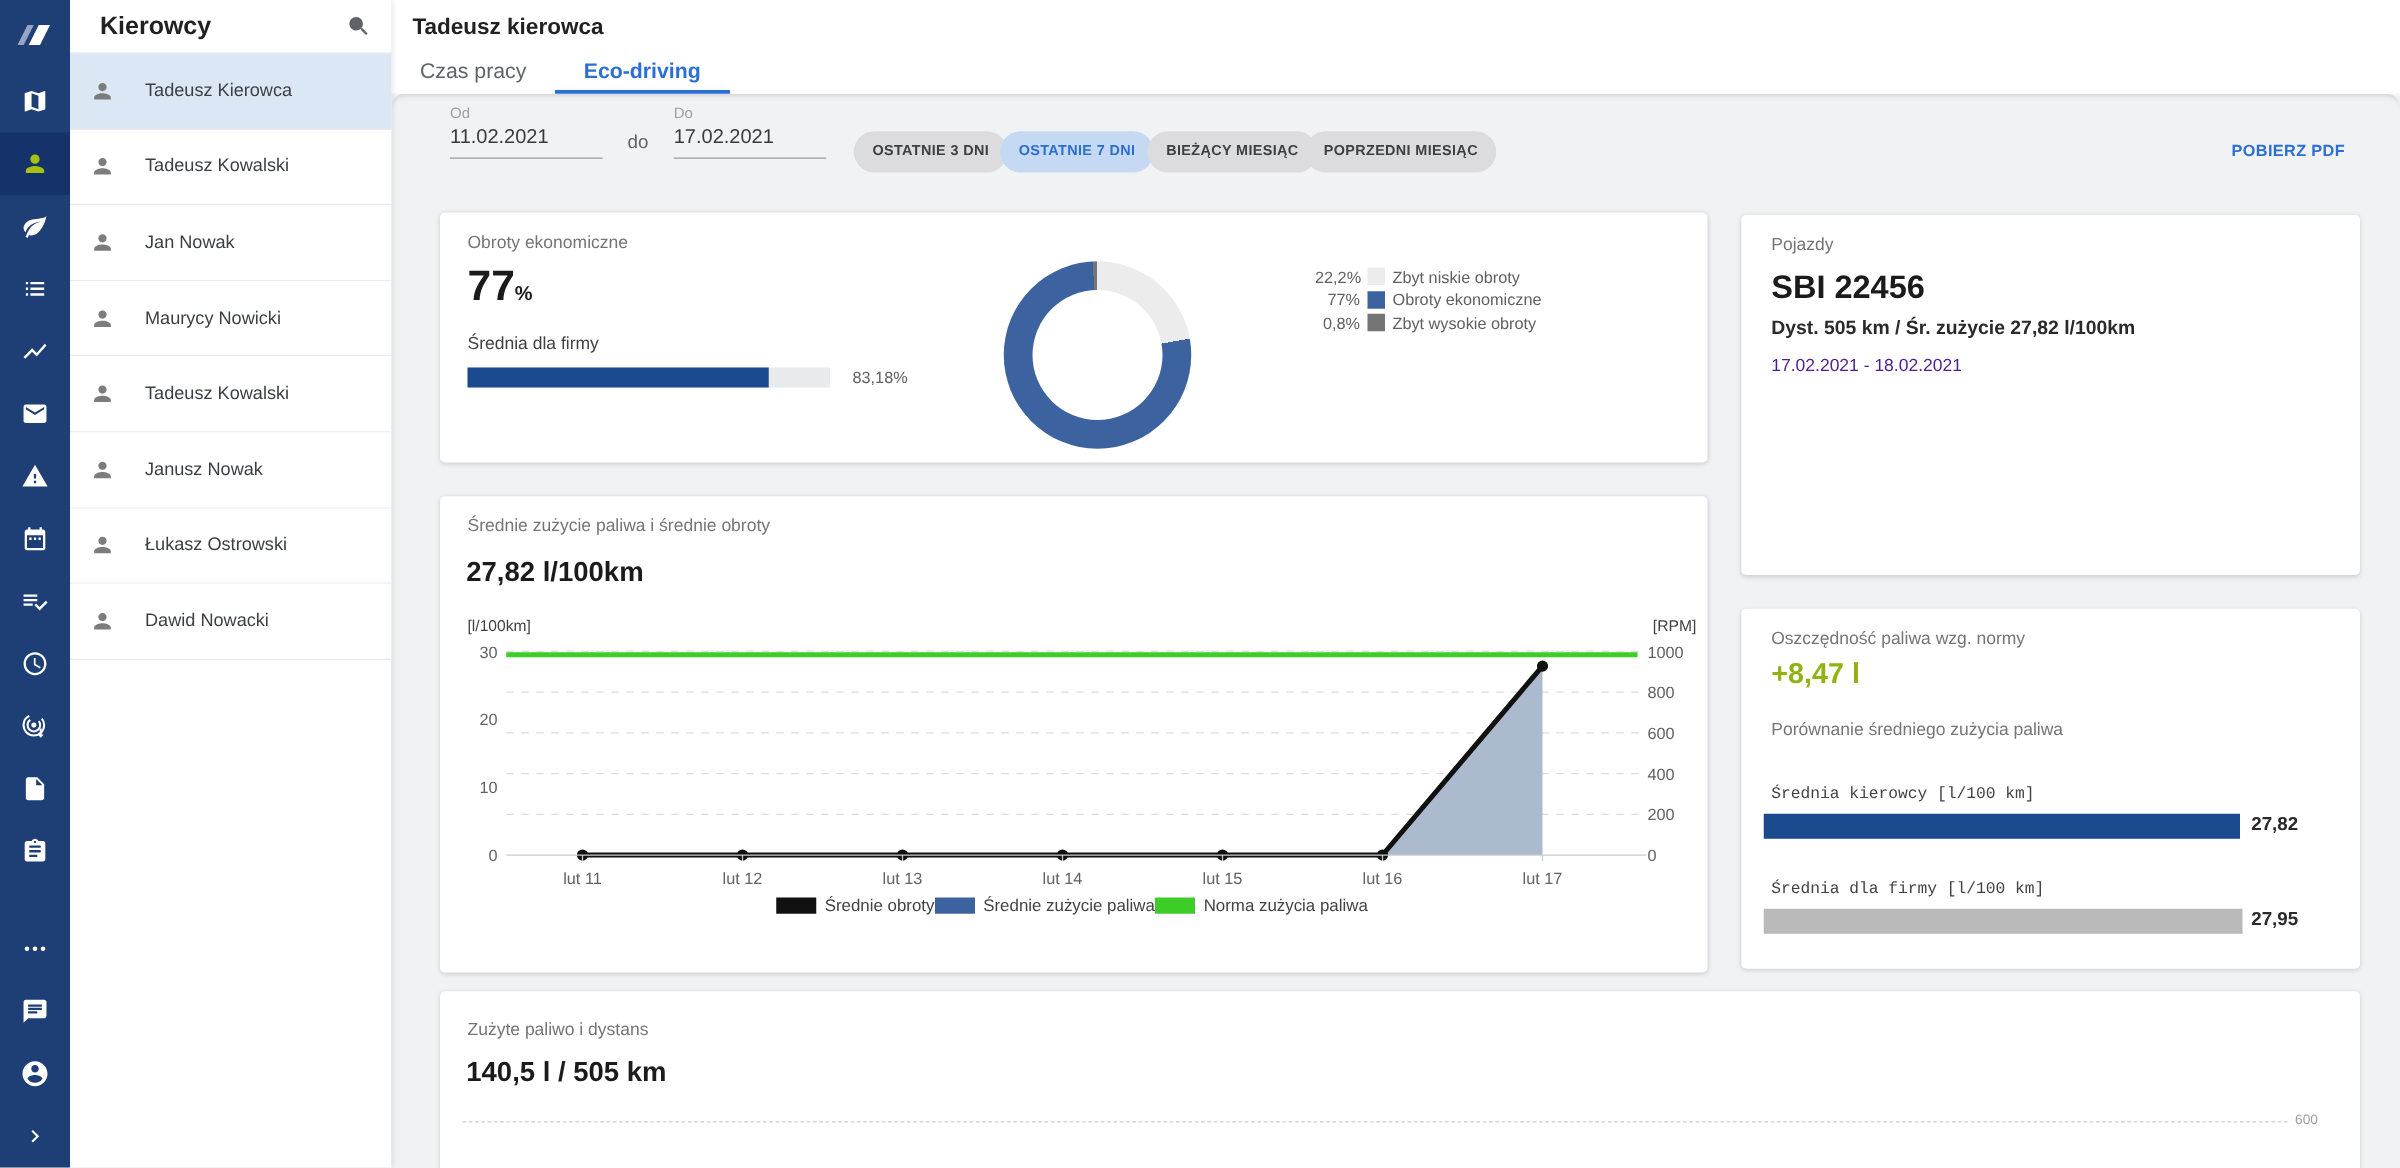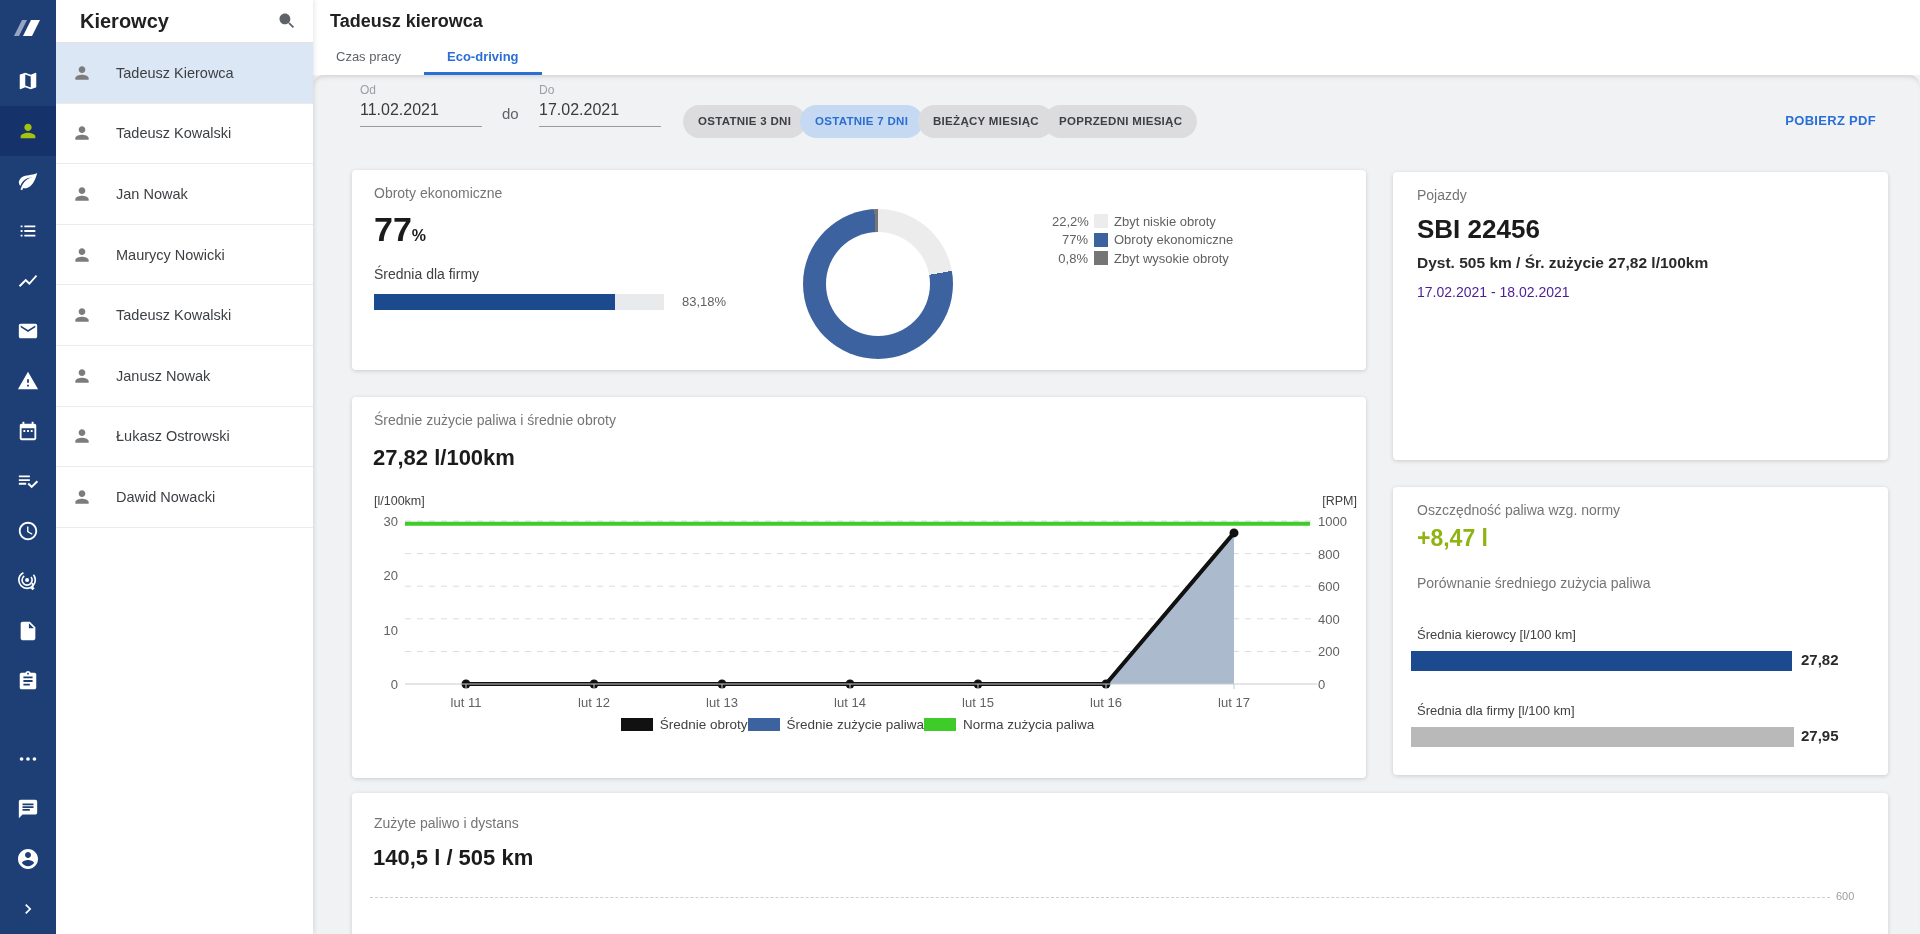--- a/index.html
+++ b/index.html
@@ -25,21 +25,21 @@
   .panel-search{color:#5f6368;cursor:pointer;display:flex;}
   .drow{height:60.6px;display:flex;align-items:center;padding:0 12px 0 16px;border-bottom:1px solid #ebebeb;cursor:pointer;background:#fff;}
   .drow.selected{background:var(--selected-row);}
   .drow-icon{color:#7c7c7c;display:flex;margin-right:24px;}
   .drow-name{font-size:14.5px;color:#3c3f43;}
   
   .content{position:absolute;left:313px;top:0;width:1607px;height:934px;}
   .c-header{position:absolute;left:0;top:0;width:100%;height:75px;background:#fff;z-index:10;}
   .c-title{position:absolute;left:17px;top:11px;font-size:18px;font-weight:bold;color:#212121;}
   .tabs{position:absolute;left:0;bottom:0;display:flex;}
-  .tab{padding:0 23px;height:33px;line-height:30px;font-size:13px;font-weight:500;color:#5f6368;cursor:pointer;border-bottom:3px solid transparent;margin-top:32px;}
+  .tab{padding:0 23px;height:33px;line-height:30px;font-size:17px;font-weight:500;color:#5f6368;cursor:pointer;border-bottom:3px solid transparent;margin-top:32px;}
   .tab.active{color:var(--accent);border-bottom-color:var(--accent);font-weight:600;}
   .c-body{position:absolute;left:0;top:75px;width:1607px;height:859px;background:var(--bg);box-shadow:inset 0 5px 6px -5px rgba(0,0,0,.22);border-radius:11px;}
   
   .datefield{position:absolute;top:8px;width:122px;}
   .datefield .lab{font-size:12px;color:#9aa0a6;}
   .datefield .val{font-size:16px;color:#3a3a3a;padding:4px 0 7px 0;border-bottom:1px solid #9b9b9b;cursor:text;}
   .joiner{position:absolute;left:189px;top:30px;font-size:15px;color:#5f6368;}
   .chip{position:absolute;top:30px;height:33px;line-height:33px;padding:0 15px;border-radius:16.5px;background:var(--chip-bg);color:var(--chip-text);font-size:11.5px;font-weight:600;letter-spacing:.3px;cursor:pointer;white-space:nowrap;}
   .chip.active{background:var(--chip-active-bg);color:var(--chip-active-text);}
   .pdf-link{position:absolute;right:44px;top:38px;font-size:13px;font-weight:bold;letter-spacing:.3px;color:var(--accent);cursor:pointer;}
@@ -65,21 +65,21 @@
   .veh-dates{position:absolute;left:24px;top:112px;font-size:14px;color:#4c1d95;}
   #card-chart{left:39px;top:322px;width:1014px;height:381px;}
   .chart-headline{position:absolute;left:21px;top:48px;font-size:22px;font-weight:bold;color:#1b1b1b;}
   #line-chart{position:absolute;left:0;top:0;width:1014px;height:381px;}
   .clegend{position:absolute;left:53px;top:320px;width:905px;display:flex;justify-content:center;}
   .clegend-item{display:flex;align-items:center;font-size:13.5px;color:#424242;}
   .clegend-sq{width:32px;height:13px;margin-right:7px;}
   #card-osz{left:1080px;top:412px;width:495px;height:288px;}
   .osz-val{position:absolute;left:24px;top:38px;font-size:23px;font-weight:bold;color:var(--olive);}
   .cmp-title{position:absolute;left:24px;top:88px;font-size:14px;color:#757575;}
-  .cmp-label{position:absolute;left:24px;font-size:13px;color:#424242;}
+  .cmp-label{position:absolute;left:24px;font-size:13px;color:#424242;font-family:Liberation Mono, monospace;}
   .cmp-bar{position:absolute;left:18px;width:383px;height:20px;}
   .cmp-fill{height:100%;}
   .cmp-val{position:absolute;left:408px;font-size:15px;font-weight:bold;color:#2a2a2a;}
   #card-zuzyte{left:39px;top:718px;width:1536px;height:250px;}
   .zuz-val{position:absolute;left:21px;top:52px;font-size:22px;font-weight:bold;color:#1b1b1b;}
   .dash-line{position:absolute;left:18px;top:104px;width:1460px;border-top:1px dashed #cfcfcf;}
   .dash-tick{position:absolute;left:1484px;top:97px;font-size:11px;color:#9e9e9e;}
 </style>
 </head>
 <body>

